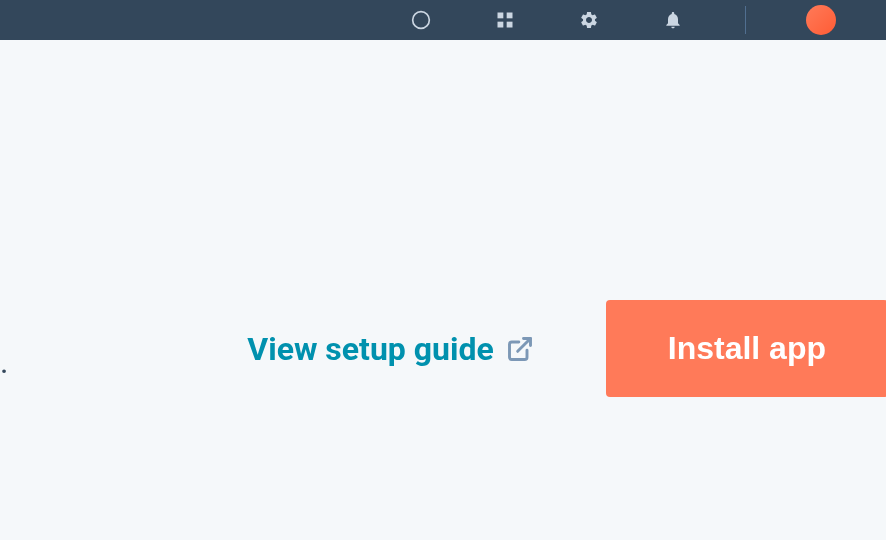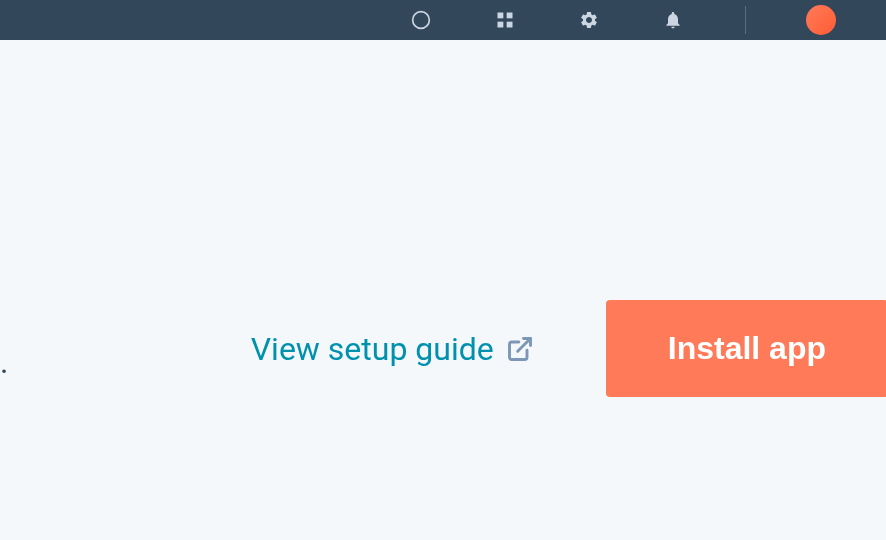--- a/index.html
+++ b/index.html
@@ -65,21 +65,21 @@
       justify-content: flex-end;
       gap: 72px;
       padding-right: 0;
     }
     .setup-guide-link {
       display: inline-flex;
       align-items: center;
       gap: 12px;
       color: #0091ae;
       font-size: 32px;
-      font-weight: 400;
+      font-weight: 700;
       text-decoration: none;
       cursor: pointer;
     }
     .setup-guide-link .external-icon {
       color: #7c98b6;
       width: 28px;
       height: 28px;
       display: inline-flex;
     }
     .install-button {

